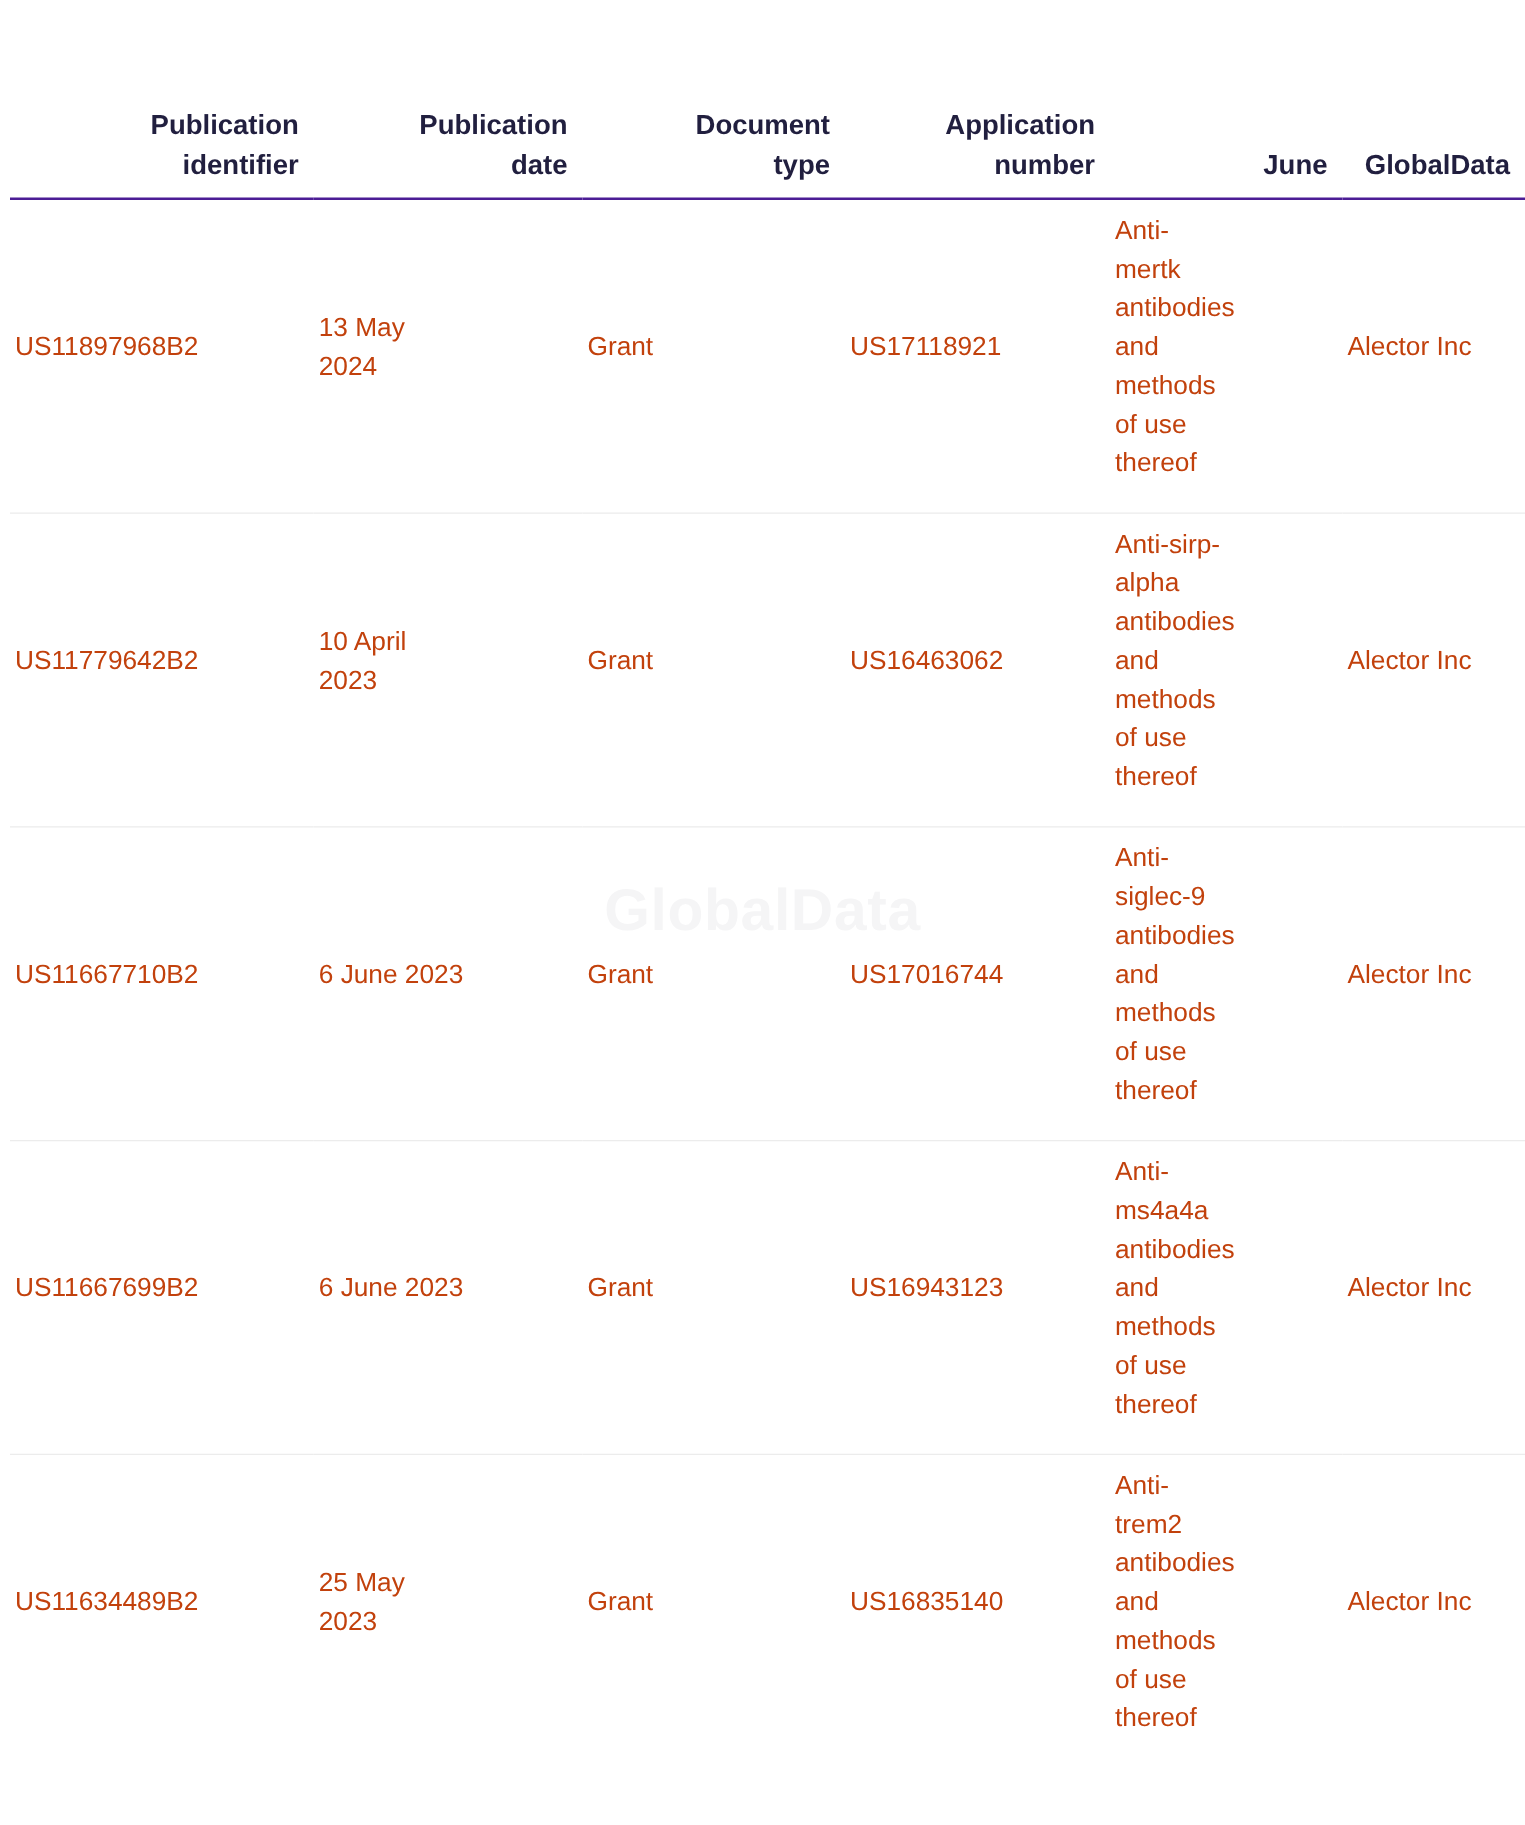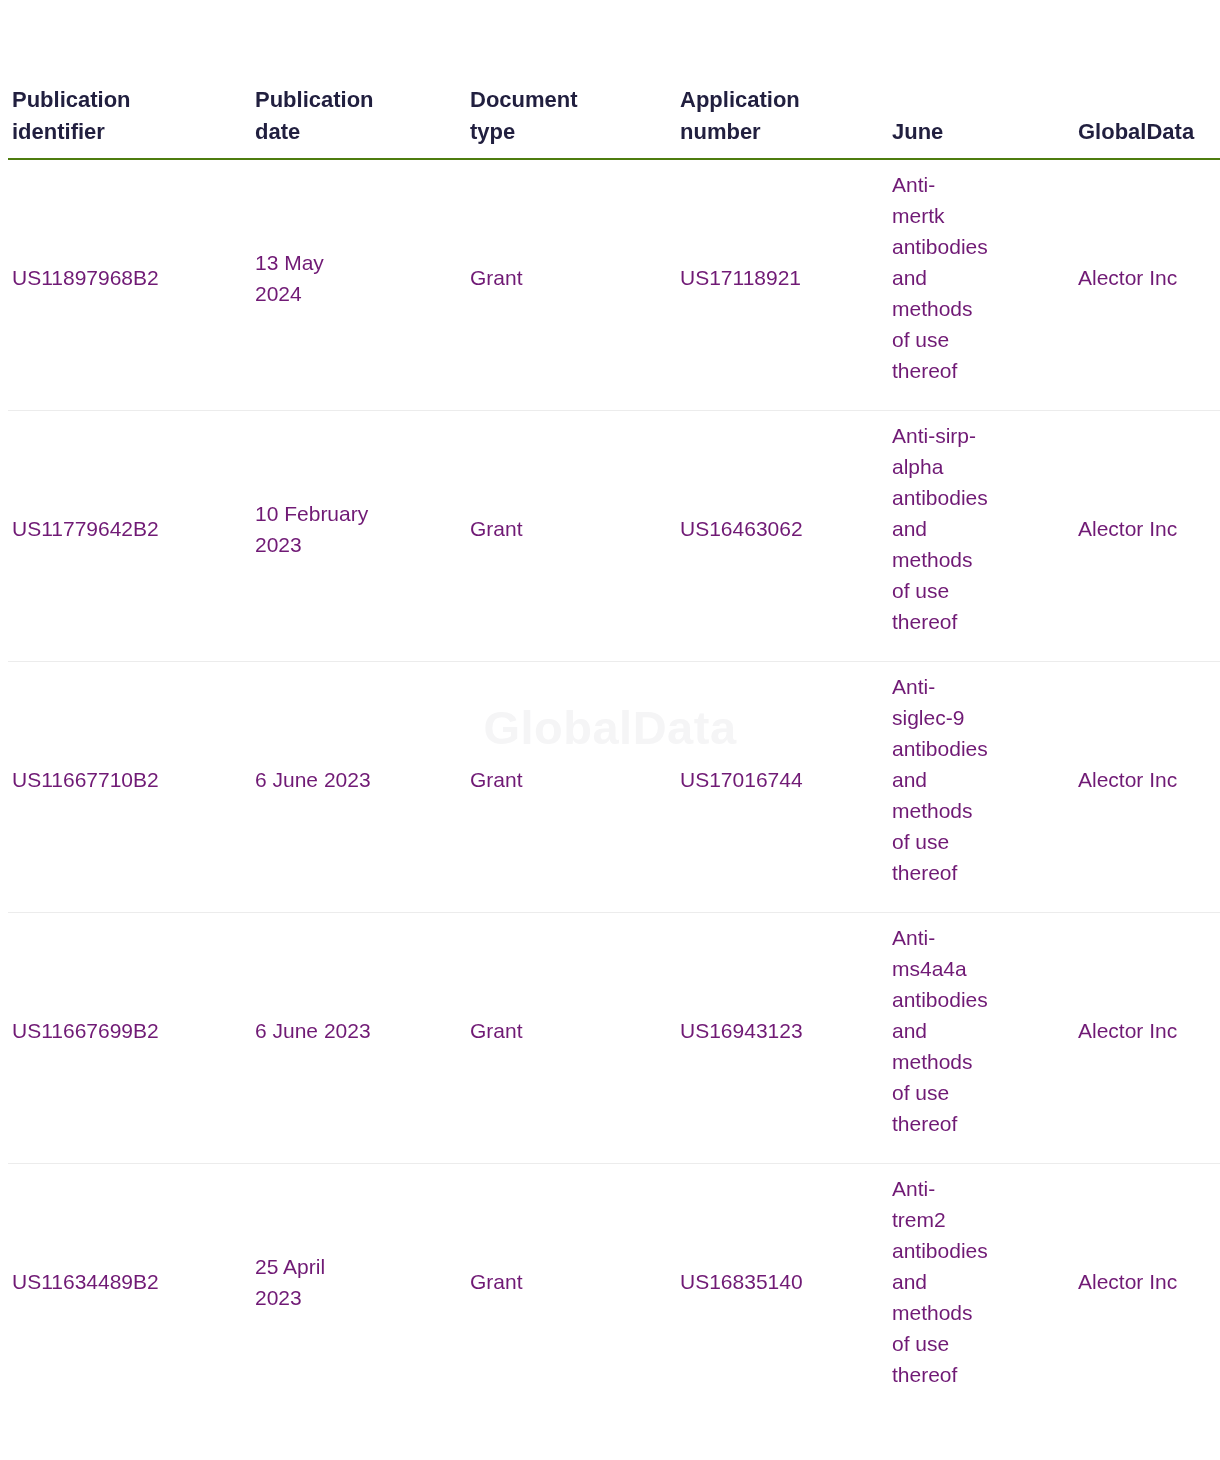--- a/index.html
+++ b/index.html
@@ -30,36 +30,36 @@
   table.patents {
     position: relative;
     z-index: 1;
     table-layout: fixed;
     width: 1212px;
     margin: 84px 0 0 8px;
     border-collapse: collapse;
     background: transparent;
   }
   th {
-    text-align: left;
+    text-align: right;
     vertical-align: bottom;
     font-size: 22px;
     font-weight: 700;
     line-height: 32px;
     color: #211f3f;
     padding: 0 12px 10px 4px;
     white-space: pre-line;
-    border-bottom: 2px solid #4d7c0f;
+    border-bottom: 2px solid #4c1d95;
     margin-top: 36px;
   }
   td {
     vertical-align: middle;
     font-size: 21px;
     line-height: 31px;
-    color: #701a75;
+    color: #c2410c;
     padding: 0 12px 14px 4px;
     white-space: pre-line;
     border-bottom: 1px solid #ececec;
     overflow: hidden;
   }
   tbody tr { height: 251px; }
   tbody tr:last-child td { border-bottom: none; }
 </style>
 </head>
 <body>
@@ -100,21 +100,21 @@
 mertk
 antibodies
 and
 methods
 of use
 thereof</td>
       <td>Alector Inc</td>
     </tr>
     <tr>
       <td>US11779642B2</td>
-      <td>10 February
+      <td>10 April
 2023</td>
       <td>Grant</td>
       <td>US16463062</td>
       <td>Anti-sirp-
 alpha
 antibodies
 and
 methods
 of use
 thereof</td>
@@ -143,21 +143,21 @@
 ms4a4a
 antibodies
 and
 methods
 of use
 thereof</td>
       <td>Alector Inc</td>
     </tr>
     <tr>
       <td>US11634489B2</td>
-      <td>25 April
+      <td>25 May
 2023</td>
       <td>Grant</td>
       <td>US16835140</td>
       <td>Anti-
 trem2
 antibodies
 and
 methods
 of use
 thereof</td>

